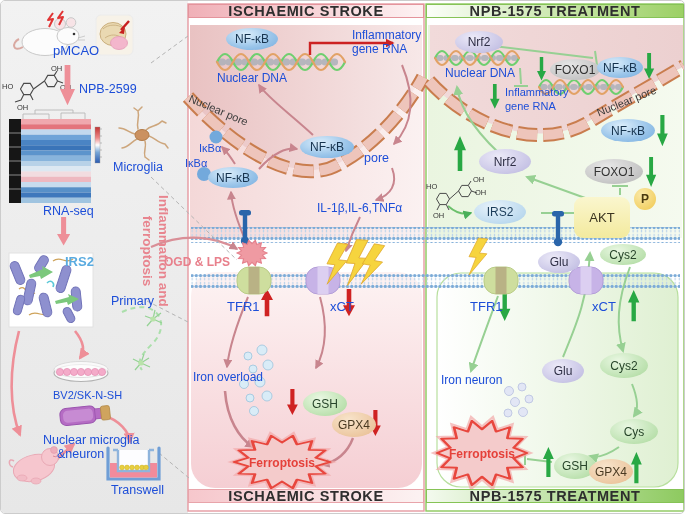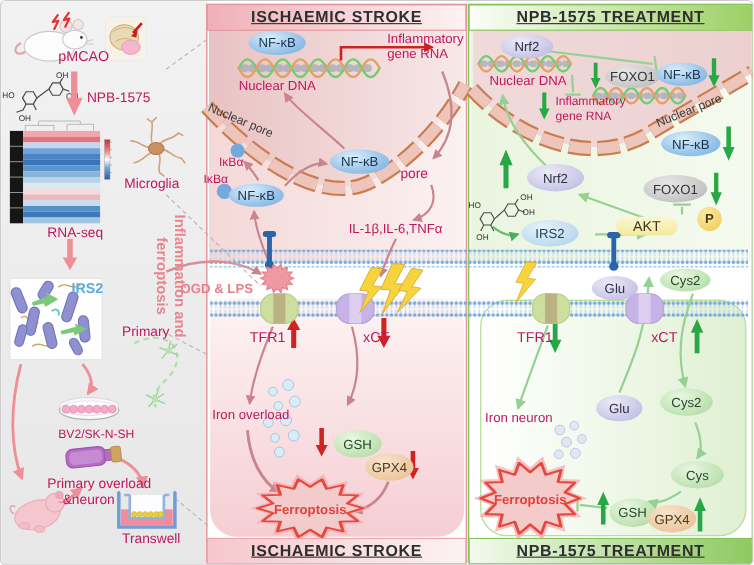--- a/index.html
+++ b/index.html
@@ -1,23 +1,23 @@
 <!DOCTYPE html>
 <html><head>
 <meta charset="utf-8">
 <style>
   html,body{margin:0;padding:0;background:#fff;}
   .stage{position:relative;width:685px;height:514px;font-family:"Liberation Sans",sans-serif;
          background:#fff;border:1px solid #cccccc;border-radius:5px;overflow:hidden;box-sizing:border-box;}
   svg.art{position:absolute;left:0;top:0;}
-  .lbl{position:absolute;white-space:nowrap;color:#be185d;font-size:12px;line-height:1.15;}
+  .lbl{position:absolute;white-space:nowrap;color:#1d4ed8;font-size:12px;line-height:1.15;}
   .sm{font-size:11px;} .md{font-size:12.5px;} .lg{font-size:13px;}
   .b{font-weight:bold;}
-  .band{position:absolute;height:24px;display:flex;align-items:center;justify-content:center;
-        font-size:14.5px;font-weight:bold;letter-spacing:.6px;color:#2e2e2e;box-sizing:border-box;text-decoration:underline;}
+  .band{position:absolute;height:14px;display:flex;align-items:center;justify-content:center;
+        font-size:14.5px;font-weight:bold;letter-spacing:.6px;color:#2e2e2e;box-sizing:border-box;}
   .pinkT{left:187px;top:3px;width:236px;background:linear-gradient(90deg,#f0b0b7,#fdf2f3);border:1px solid #e4949c;}
   .pinkB{left:187px;top:488px;width:236px;background:linear-gradient(90deg,#f6c7cc,#fcf2f2);border:1px solid #e8a4aa;}
   .greenT{left:425px;top:3px;width:258px;background:linear-gradient(90deg,#fbfef9,#9cd065);border:1px solid #86c356;}
   .greenB{left:425px;top:488px;width:258px;background:linear-gradient(90deg,#f3faee,#8eca60);border:1px solid #86c356;}
   .oval{position:absolute;display:flex;align-items:center;justify-content:center;border-radius:50%;
         font-size:12px;color:#16334e;}
   .ov-blue{background:radial-gradient(ellipse at 38% 30%,#dceefb 0%,#9cc6ea 55%,#74acdf 100%);}
   .ov-lav{background:radial-gradient(ellipse at 38% 30%,#eceaf8,#b9b5de);color:#2f2f46;}
   .ov-grey{background:radial-gradient(ellipse at 38% 30%,#e8e8e8,#b5b5b5);color:#333;}
   .ov-green{background:radial-gradient(ellipse at 38% 30%,#e9f7e2,#a9d89a);color:#27452a;}
@@ -446,31 +446,31 @@
       <span>NPB-1575 TREATMENT</span>
     </div>
 <div class="band pinkB">
       <span>ISCHAEMIC STROKE</span>
     </div>
 <div class="band greenB">
       <span>NPB-1575 TREATMENT</span>
     </div>
 
 <div class="lbl lg" style="left:52px;top:43px">pMCAO</div>
-<div class="lbl md" style="left:78px;top:81px">NPB-1575</div>
+<div class="lbl md" style="left:78px;top:81px">NPB-2599</div>
 <div class="lbl md" style="left:42px;top:203px">RNA-seq</div>
 <div class="lbl md" style="left:112px;top:159px">Microglia</div>
 <div class="vert">
   <div>Inflammation and</div>
   <div>ferroptosis</div>
 </div>
 <div class="lbl b lg" style="left:64px;top:254px;color:#5aabe0">IRS2</div>
 <div class="lbl md" style="left:110px;top:293px">Primary</div>
 <div class="lbl sm" style="left:52px;top:388px">BV2/SK-N-SH</div>
-<div class="lbl md" style="left:42px;top:432px">Primary overload</div>
+<div class="lbl md" style="left:42px;top:432px">Nuclear microglia</div>
 <div class="lbl md" style="left:56px;top:446px">&amp;neuron</div>
 <div class="lbl md" style="left:110px;top:482px">Transwell</div>
 
 <div class="oval ov-blue lg" style="left:225px;top:27px;width:52px;height:22px">NF-κB</div>
 <div class="lbl" style="left:216px;top:71px">Nuclear DNA</div>
 <div class="lbl" style="left:351px;top:28px">Inflammatory</div>
 <div class="lbl" style="left:351px;top:42px">gene RNA</div>
 <div class="pore" style="left:186px;top:103px;transform:rotate(23deg)">Nuclear pore</div>
 <div class="lbl sm" style="left:198px;top:141px">IκBα</div>
 <div class="lbl sm" style="left:184px;top:156px">IκBα</div>
@@ -490,21 +490,21 @@
 <div class="lbl" style="left:444px;top:66px">Nuclear DNA</div>
 <div class="oval ov-grey" style="left:549px;top:58px;width:50px;height:21px">FOXO1</div>
 <div class="oval ov-blue" style="left:596px;top:56px;width:46px;height:21px">NF-κB</div>
 <div class="lbl sm" style="left:504px;top:85px">Inflammatory</div>
 <div class="lbl sm" style="left:504px;top:99px">gene RNA</div>
 <div class="pore" style="left:594px;top:94px;transform:rotate(-22deg)">Nuclear pore</div>
 <div class="oval ov-blue" style="left:600px;top:118px;width:54px;height:23px">NF-κB</div>
 <div class="oval ov-lav lg" style="left:478px;top:148px;width:52px;height:25px">Nrf2</div>
 <div class="oval ov-lblue lg" style="left:473px;top:199px;width:52px;height:24px">IRS2</div>
 <div class="oval ov-grey lg" style="left:584px;top:158px;width:58px;height:25px">FOXO1</div>
-<div class="akt" style="left:559px;top:196px;width:56px;height:17px">AKT</div>
+<div class="akt" style="left:573px;top:196px;width:56px;height:41px">AKT</div>
 <div class="pcirc" style="left:633px;top:187px;width:22px;height:22px">P</div>
 <div class="oval ov-lav" style="left:537px;top:250px;width:42px;height:22px">Glu</div>
 <div class="oval ov-green" style="left:599px;top:243px;width:46px;height:21px">Cys2</div>
 <div class="lbl lg" style="left:469px;top:299px">TFR1</div>
 <div class="lbl lg" style="left:591px;top:299px">xCT</div>
 <div class="lbl" style="left:440px;top:373px">Iron neuron</div>
 <div class="oval ov-lav" style="left:541px;top:358px;width:42px;height:24px">Glu</div>
 <div class="oval ov-green" style="left:599px;top:352px;width:48px;height:25px">Cys2</div>
 <div class="oval ov-green lg" style="left:609px;top:418px;width:48px;height:25px">Cys</div>
 <div class="oval ov-green lg" style="left:553px;top:452px;width:42px;height:26px">GSH</div>

